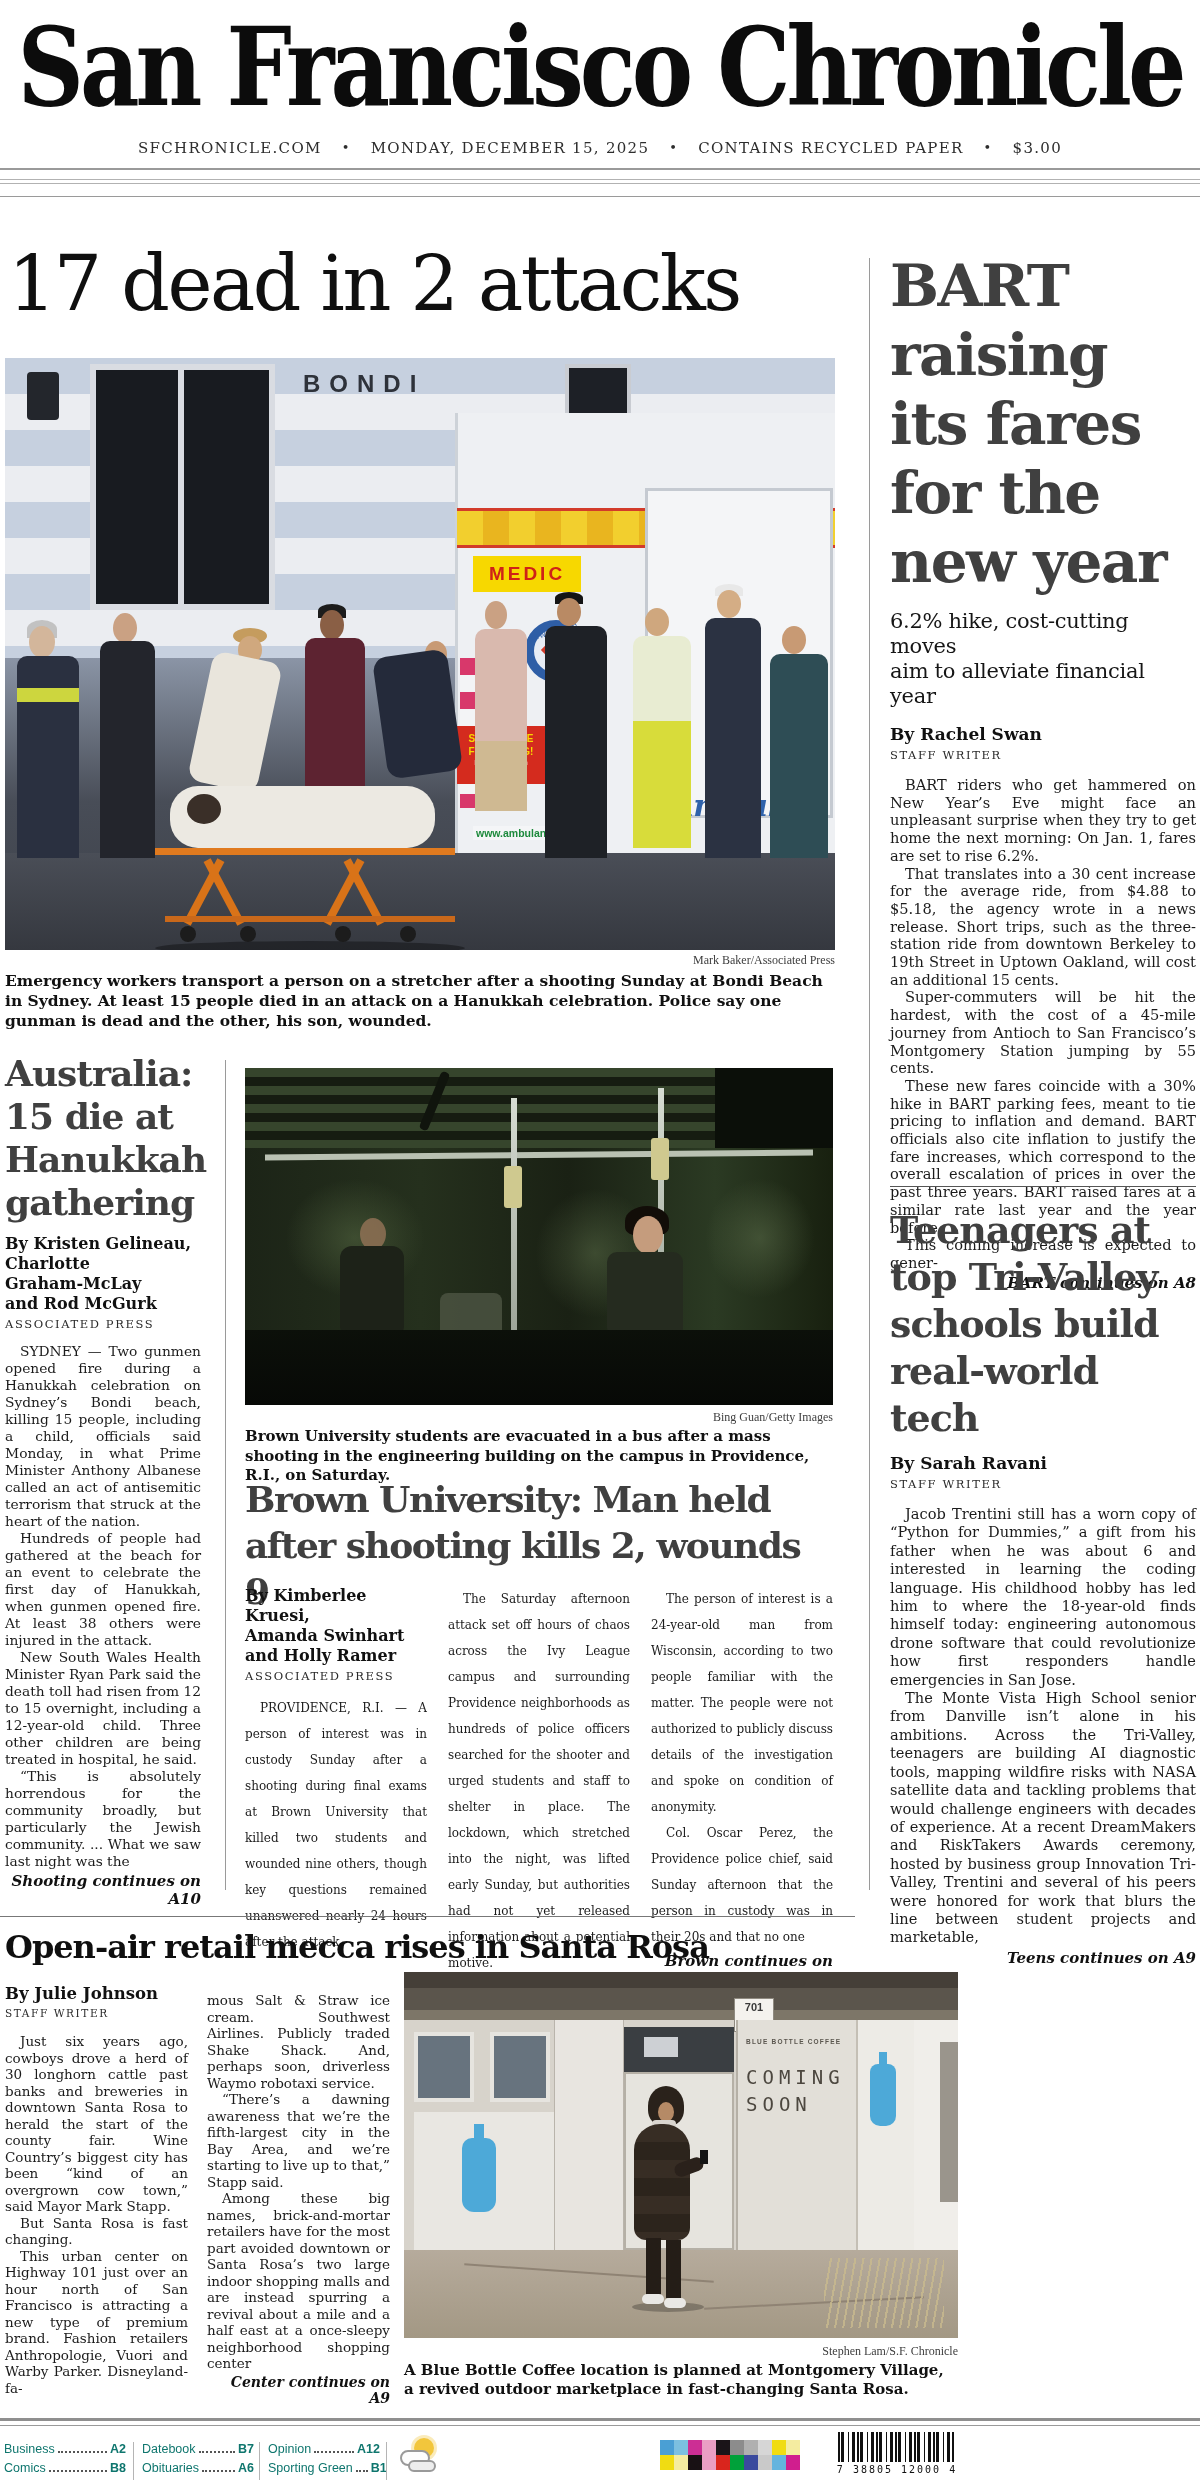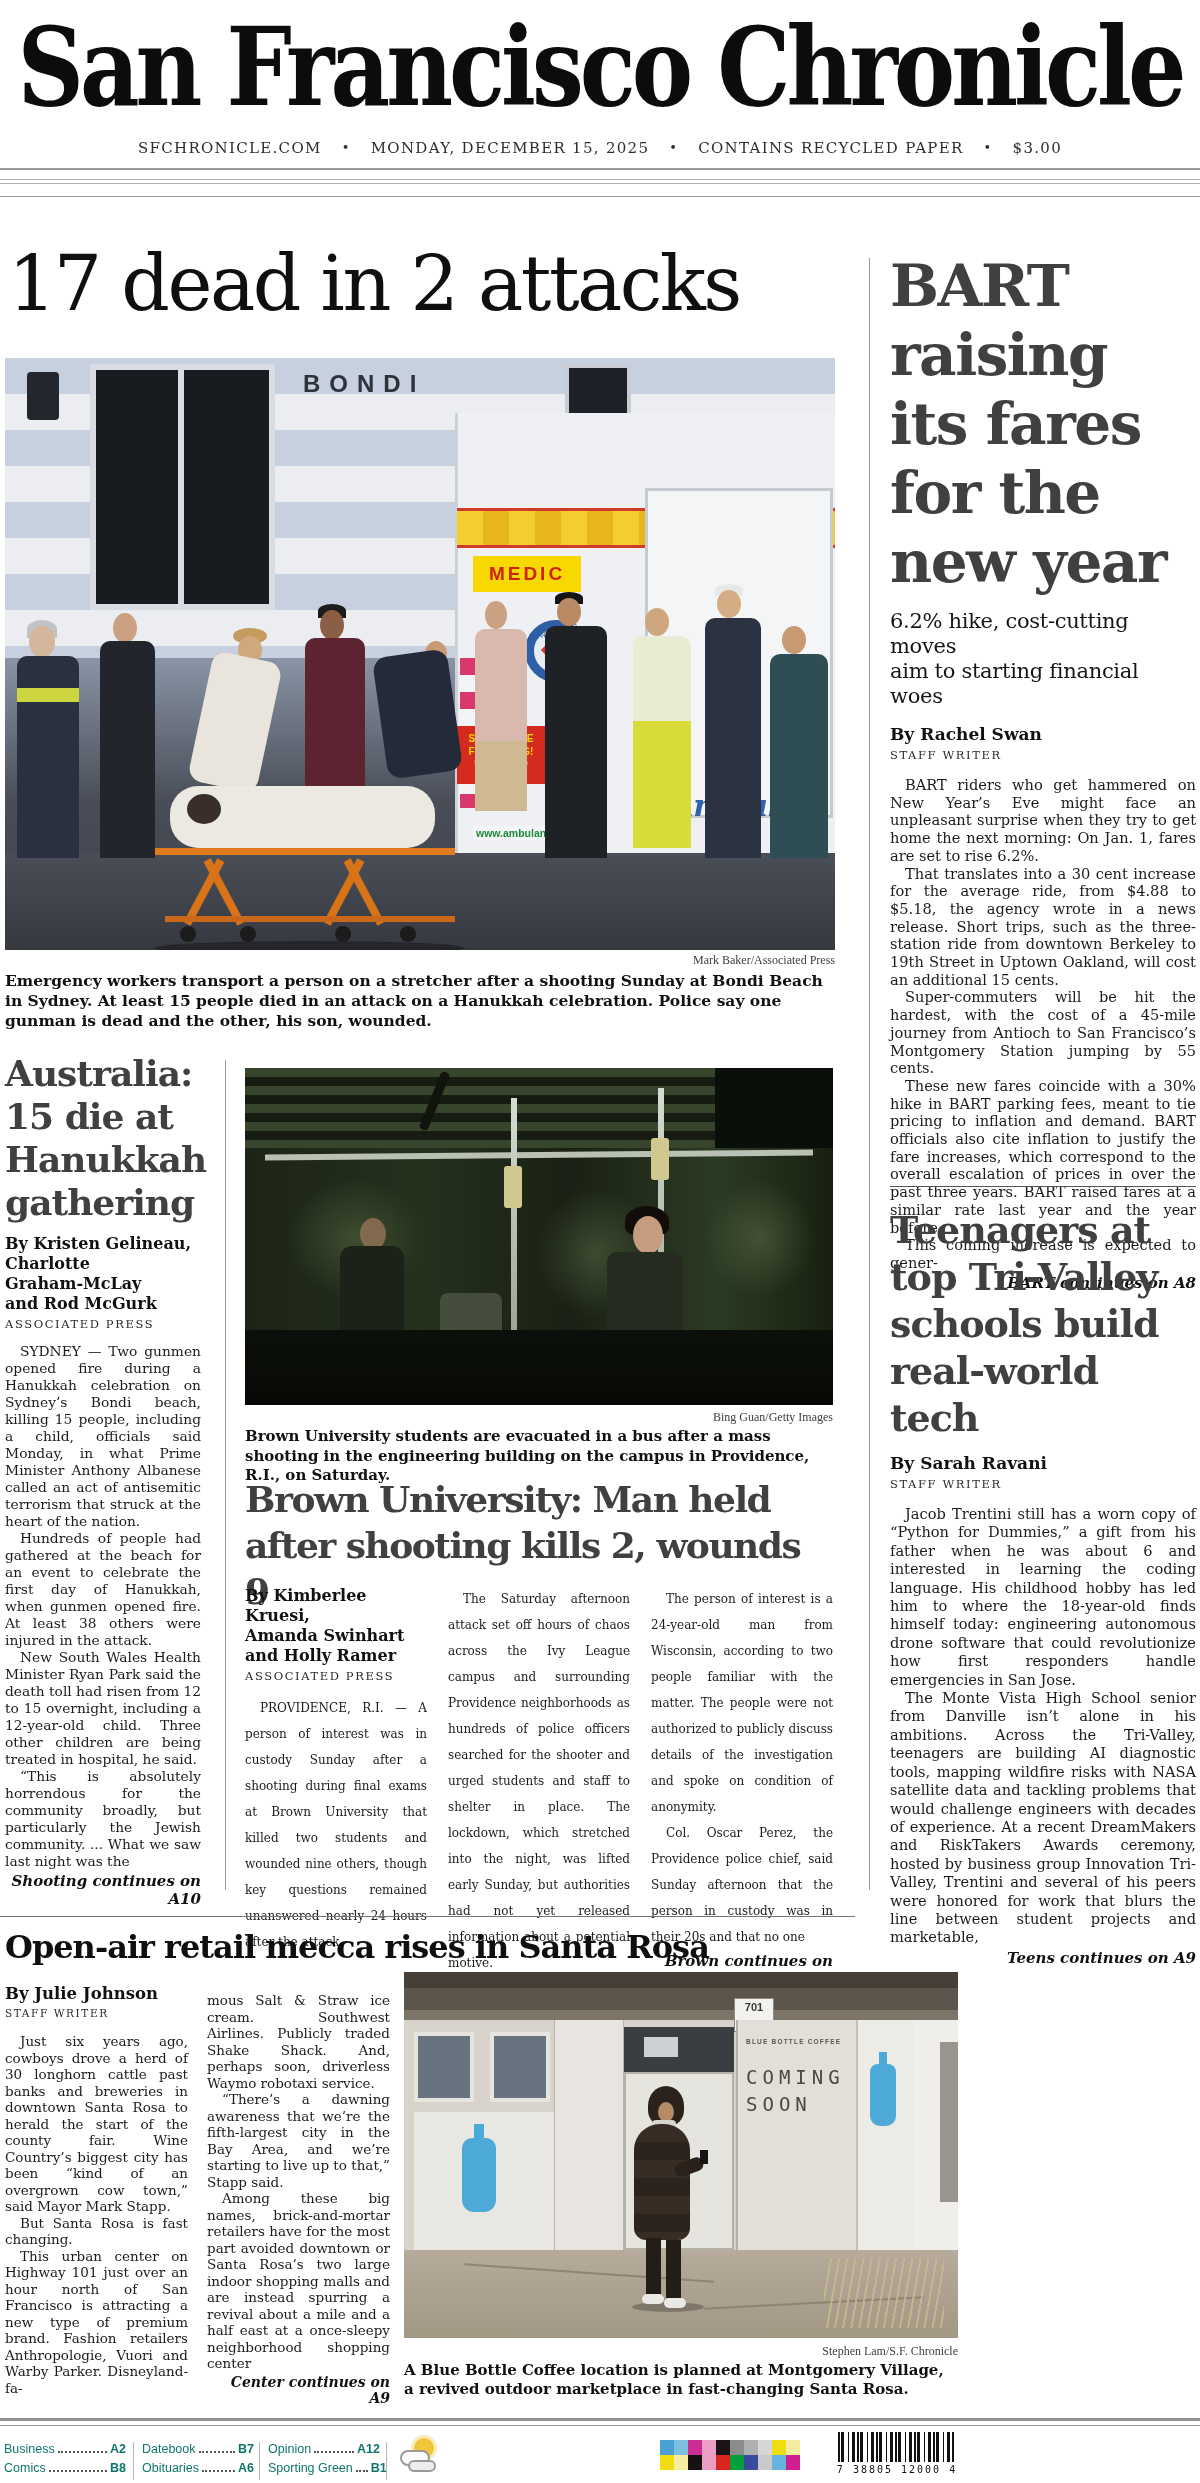--- a/index.html
+++ b/index.html
@@ -188,21 +188,21 @@
   <div class="abs col-right" style="top:252px">
     <div class="bart-hl">
       <div class="hl-line">BART</div>
       <div class="hl-line">raising</div>
       <div class="hl-line">its fares</div>
       <div class="hl-line">for the</div>
       <div class="hl-line">new year</div>
     </div>
     <div class="deck">
       <div>6.2% hike, cost-cutting moves</div>
-      <div>aim to starting financial woes</div>
+      <div>aim to alleviate financial year</div>
     </div>
     <div class="byline" style="margin-top:15px">By Rachel Swan</div>
     <div class="role">STAFF WRITER</div>
     <div class="body-copy bart-body">
       <div class="para">BART riders who get hammered on New Year’s Eve might face an unpleasant surprise when they try to get home the next morning: On Jan. 1, fares are set to rise 6.2%.</div>
       <div class="para">That translates into a 30 cent increase for the average ride, from $4.88 to $5.18, the agency wrote in a news release. Short trips, such as the three-station ride from downtown Berkeley to 19th Street in Uptown Oakland, will cost an additional 15 cents.</div>
       <div class="para">Super-commuters will be hit the hardest, with the cost of a 45-mile journey from Antioch to San Francisco’s Montgomery Station jumping by 55 cents.</div>
       <div class="para">These new fares coincide with a 30% hike in BART parking fees, meant to tie pricing to inflation and demand. BART officials also cite inflation to justify the fare increases, which correspond to the overall escalation of prices in over the past three years. BART raised fares at a similar rate last year and the year before.</div>
       <div class="para">This coming increase is expected to gener-</div>
     </div>

